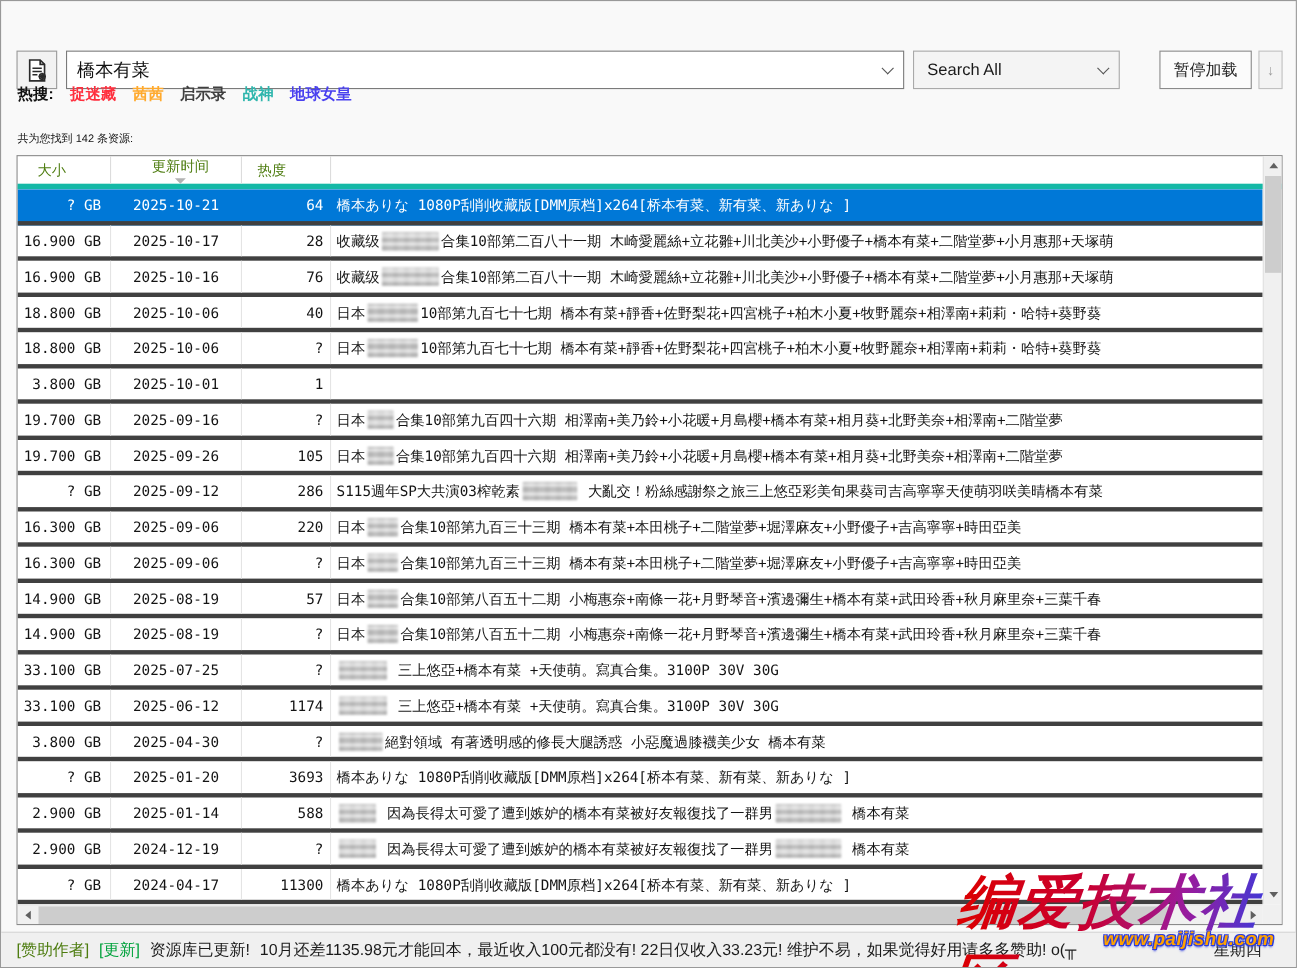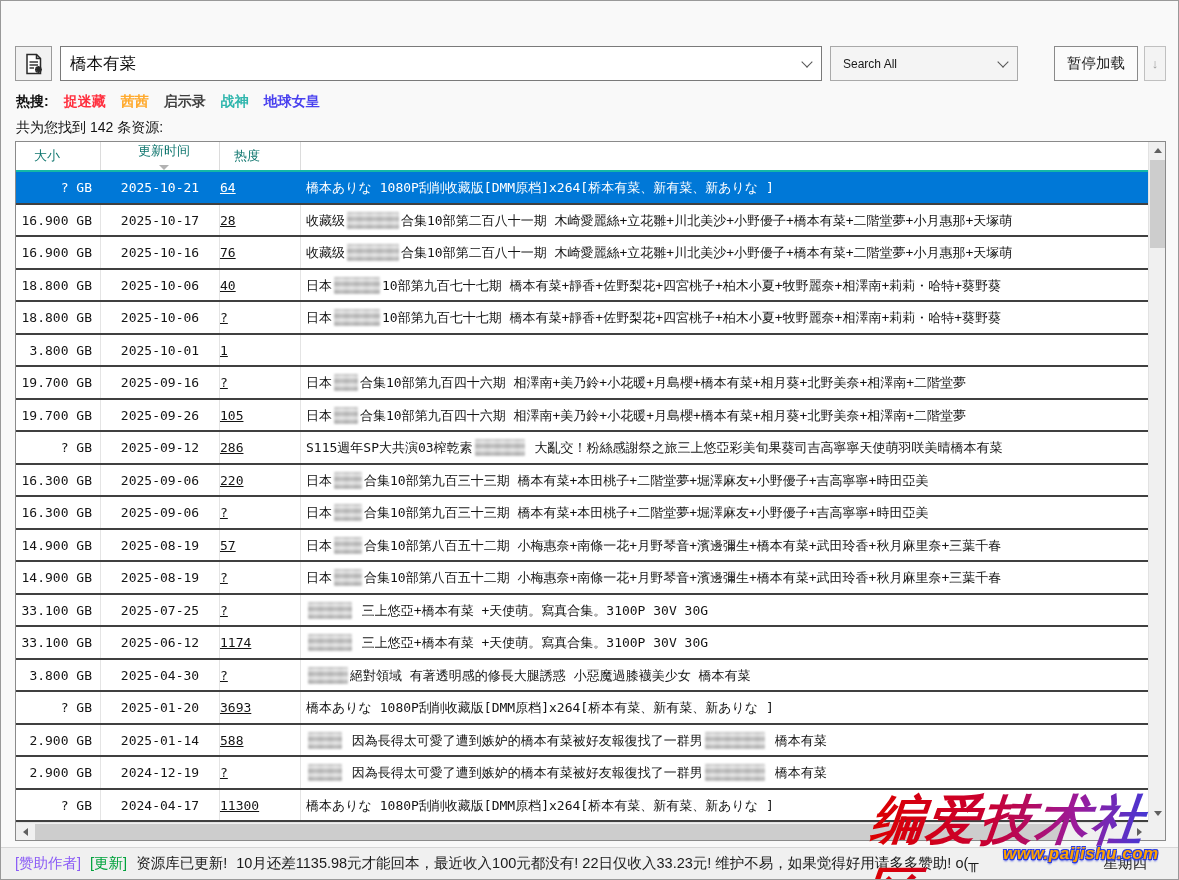--- a/index.html
+++ b/index.html
@@ -20,47 +20,47 @@
   
   .toolbar{position:absolute;top:45px;left:14px;right:12px;height:35px;display:flex;align-items:stretch;}
   .settings-btn{width:37px;background:#f2f2f2;border:1px solid #9a9a9a;display:flex;
     align-items:center;justify-content:center;}
   .search-combo{flex:1;margin-left:8px;background:#fff;border:1px solid #7a7a7a;display:flex;
     align-items:center;padding:0 10px 0 9px;font-size:16.5px;color:#111;}
   .combo-val{flex:1;white-space:nowrap;overflow:hidden;}
   .chev{width:8px;height:8px;border-right:1.5px solid #555;border-bottom:1.5px solid #555;
     transform:rotate(45deg);margin-top:-4px;flex:none;}
   .engine-select{width:188px;margin-left:8px;background:#f4f4f4;border:1px solid #a9a9a9;
-    display:flex;align-items:center;padding:0 10px 0 12px;font-size:12px;color:#1a1a1a;}
+    display:flex;align-items:center;padding:0 10px 0 12px;font-size:15px;color:#1a1a1a;}
   .pause-btn{width:84px;margin-left:36px;background:#fbfbfb;border:1px solid #8a8a8a;
     display:flex;align-items:center;justify-content:center;font-size:14.5px;color:#222;}
   .dir-btn{width:22px;margin-left:6px;background:#f3f3f3;border:1px solid #c0c0c0;
     display:flex;align-items:center;justify-content:center;color:#9a9a9a;font-size:13px;}
   
-  .hotsearch{position:absolute;top:92px;left:15px;font-size:14px;display:flex;gap:15px;font-weight:600;}
+  .hotsearch{position:absolute;top:76px;left:15px;font-size:14px;display:flex;gap:15px;font-weight:600;}
   .hot-label{color:#111;font-weight:600;}
   .hot-item{cursor:pointer;}
-  .result-info{position:absolute;top:118px;left:15px;font-size:14px;color:#111;}
+  .result-info{position:absolute;top:118px;left:15px;font-size:10px;color:#111;}
   
   .table{position:absolute;left:14px;top:140px;width:1151px;height:700px;background:#fff;
     border:1px solid #8a8a8a;font-family:"DejaVu Sans Mono","Liberation Mono",monospace;font-size:13px;}
-  .thead{height:30px;display:flex;border-bottom:2px solid #14b8a6;padding-right:17px;color:#0f766e;}
+  .thead{height:30px;display:flex;border-bottom:5px solid #14b8a6;padding-right:17px;color:#4d7c0f;}
   .thead>div{display:flex;align-items:center;border-right:1px solid #dcdcdc;}
   .h-size{width:85px;padding-left:18px;}
   .h-date{width:119px;padding-left:18px;justify-content:space-between;padding-right:10px;flex-direction:column;}
   .h-heat{width:81px;padding-left:14px;}
   .h-title{flex:1;border-right:none !important;}
   .sort-desc{width:0;height:0;border-left:5px solid transparent;border-right:5px solid transparent;
     border-top:5px solid #b2b2b2;}
   .tbody{position:absolute;top:30px;left:0;right:17px;bottom:18px;overflow:hidden;}
-  .trow{height:32.5px;line-height:31px;display:flex;border-bottom:2px solid #404040;color:#141414;}
+  .trow{height:32.5px;line-height:31px;display:flex;border-bottom:4px solid #404040;color:#141414;}
   .trow>div{border-right:1px solid #e4e4e4;overflow:hidden;white-space:nowrap;}
   .c-size{width:85px;text-align:right;padding-right:8px;}
   .c-date{width:119px;text-align:center;}
-  .c-heat{width:81px;padding-right:6px;text-decoration:underline;}
+  .c-heat{width:81px;text-align:right;padding-right:6px;}
   .c-title{flex:1;padding-left:5px;border-right:none !important;}
   .trow.selected{background:#0078d7;color:#fff;}
   .trow.selected>div{border-right-color:transparent;}
   .blurseg{display:inline-block;height:17px;vertical-align:-4px;margin:0 2px;border-radius:1px;
     background-image:repeating-linear-gradient(0deg,rgba(175,175,175,.7) 0 4px,rgba(225,225,225,.7) 4px 8px),
       repeating-linear-gradient(90deg,#c9c9c9 0 5px,#e4e4e4 5px 10px);
     filter:blur(1px);}
   
   .vscroll{position:absolute;top:0;right:0;width:17px;bottom:18px;background:#f0f0f0;border-left:1px solid #e2e2e2;}
   .vs-btn{position:absolute;left:0;width:17px;height:17px;display:flex;align-items:center;justify-content:center;}
@@ -71,21 +71,21 @@
   .hs-btn{position:absolute;top:0;width:18px;height:18px;display:flex;align-items:center;justify-content:center;}
   .tri-left{width:0;height:0;border:4px solid transparent;border-right:5px solid #606060;margin-left:-4px;}
   .tri-right{width:0;height:0;border:4px solid transparent;border-left:5px solid #606060;margin-right:-4px;}
   .hs-thumb{position:absolute;left:19px;top:1px;height:16px;width:1028px;background:#cdcdcd;}
   .sb-corner{position:absolute;right:0;bottom:0;width:17px;height:18px;background:#f0f0f0;}
   
   .statusbar{position:absolute;left:0;right:0;bottom:0;height:32px;background:#f0f0f0;
     border-top:1px solid #d6d6d6;display:flex;align-items:center;padding-left:14px;font-size:14.5px;
     white-space:nowrap;overflow:hidden;}
   .statusbar span{margin-right:9px;}
-  .sponsor-link{color:#8b5cf6;cursor:pointer;}
+  .sponsor-link{color:#4d7c0f;cursor:pointer;}
   .update-link{color:#00a23c;cursor:pointer;}
   .status-weekday{margin-left:auto;padding-right:22px;color:#222;}
   
   .wm-text{position:absolute;left:866px;top:784px;font-size:53px;font-weight:bold;font-style:italic;
     font-family:"DejaVu Serif","Liberation Serif",serif;letter-spacing:2px;transform:skewX(-6deg);
     background:linear-gradient(90deg,#dc0000 0%,#c80032 38%,#9b1a9b 66%,#1b46f0 100%);
     -webkit-background-clip:text;background-clip:text;color:transparent;pointer-events:none;z-index:60;
     text-shadow:none;}
   .wm-url{position:absolute;left:1002px;top:843px;font-size:17px;font-weight:bold;font-style:italic;
     color:#ffa200;z-index:61;pointer-events:none;letter-spacing:0.5px;

